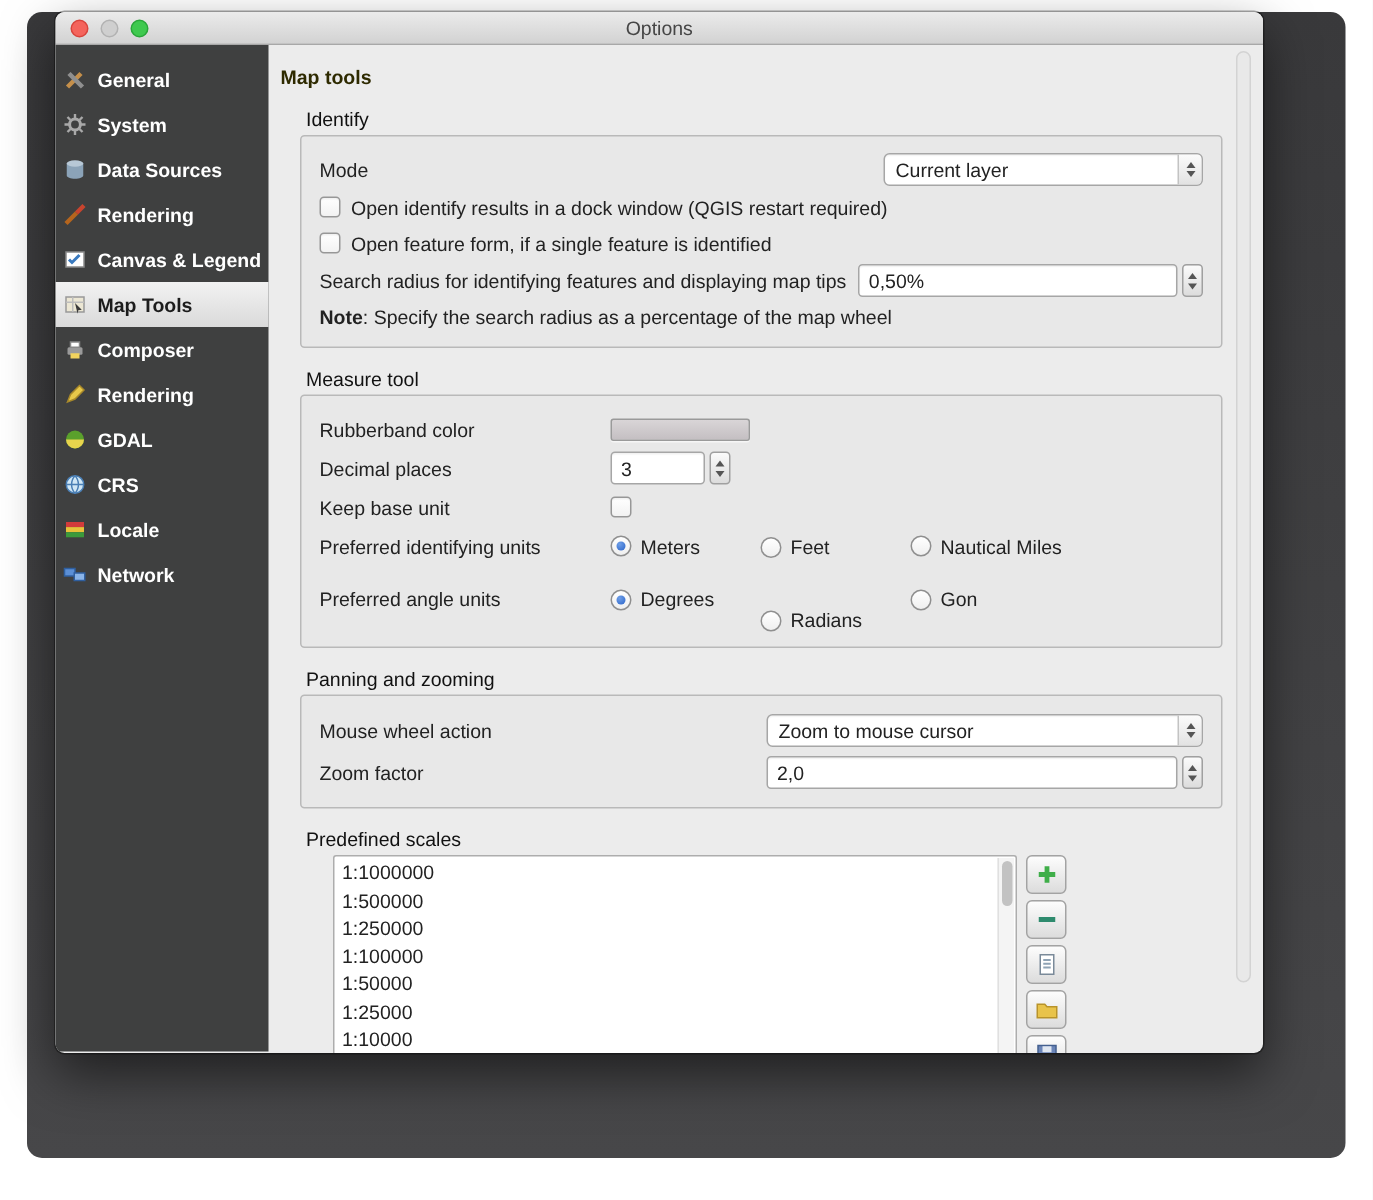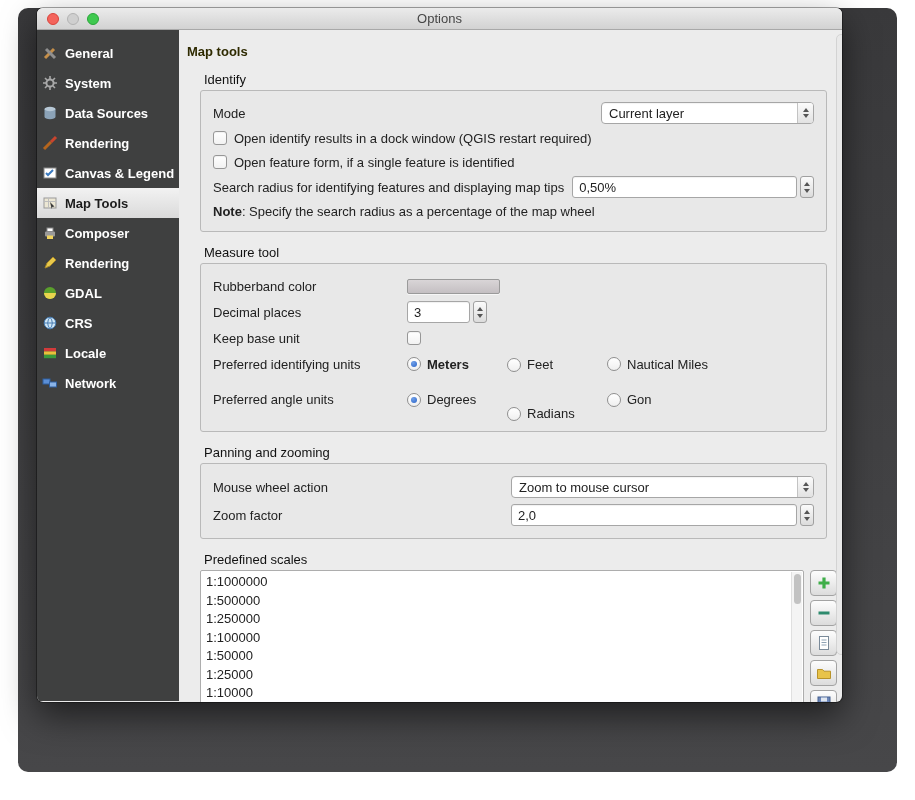--- a/index.html
+++ b/index.html
@@ -73,22 +73,22 @@
 
   .color-swatch { width:93px; height:15px; border:1px solid #9a9a9a; border-radius:2px;
                   background:linear-gradient(#d9d5d7,#c4bfc2); box-shadow:0 1px 0 rgba(255,255,255,.6); }
 
   .form-grid .row { min-height:24px; }
   .form-label { width:194px; flex:none; }
   .pz-label { width:298px; flex:none; }
 
   
   .scales-wrap { display:flex; margin:0 17px 0 21px; align-items:flex-start; }
-  .scales-list { width:604px; height:164px; background:#fff; border:1px solid #adadad; border-radius:2px;
-                 overflow:hidden; position:relative; padding:2px 0 0 5px; }
+  .scales-list { width:456px; height:164px; background:#fff; border:1px solid #adadad; border-radius:2px;
+                 overflow:hidden; position:relative; padding:2px 0 0 5px;margin-left:22px; }
   .scale-item { line-height:18.5px; white-space:nowrap; }
   .list-scrollbar { position:absolute; top:1px; right:1px; bottom:1px; width:11px;
                     background:#f4f4f4; border-left:1px solid #e0e0e0; }
   .list-thumb { position:absolute; top:2px; left:1.5px; width:7px; height:30px; background:#c2c2c2; border-radius:4px; }
   .scales-btns { display:flex; flex-direction:column; gap:4px; margin-left:6px; }
   .tool-btn { width:27px; height:26px; border:1px solid #a3a3a3; border-radius:4px;
               background:linear-gradient(#fdfdfd,#dcdcdc); display:flex; align-items:center; justify-content:center; }
 
   .main-scroll { position:absolute; top:4px; right:8px; bottom:46px; width:10px;
                  background:#e9e9e9; border:1px solid #d3d3d3; border-radius:5px; }
@@ -279,21 +279,21 @@
                 <span class="tri-down"></span>
               </span>
           </div>
         </div>
         <div class="row">
           <span class="form-label">Keep base unit</span>
           <span class="checkbox"></span>
         </div>
         <div class="row">
           <span class="form-label">Preferred identifying units</span>
-          <span class="radio-opt" style="width:100px;font-weight:bold;">
+          <span class="radio-opt" style="width:100px;">
             <span class="radio checked"></span>
             <span>Meters</span>
           </span>
           <span class="radio-opt" style="width:100px;align-items:flex-end;">
             <span class="radio"></span>
             <span>Feet</span>
           </span>
           <span class="radio-opt">
             <span class="radio"></span>
             <span>Nautical Miles</span>

